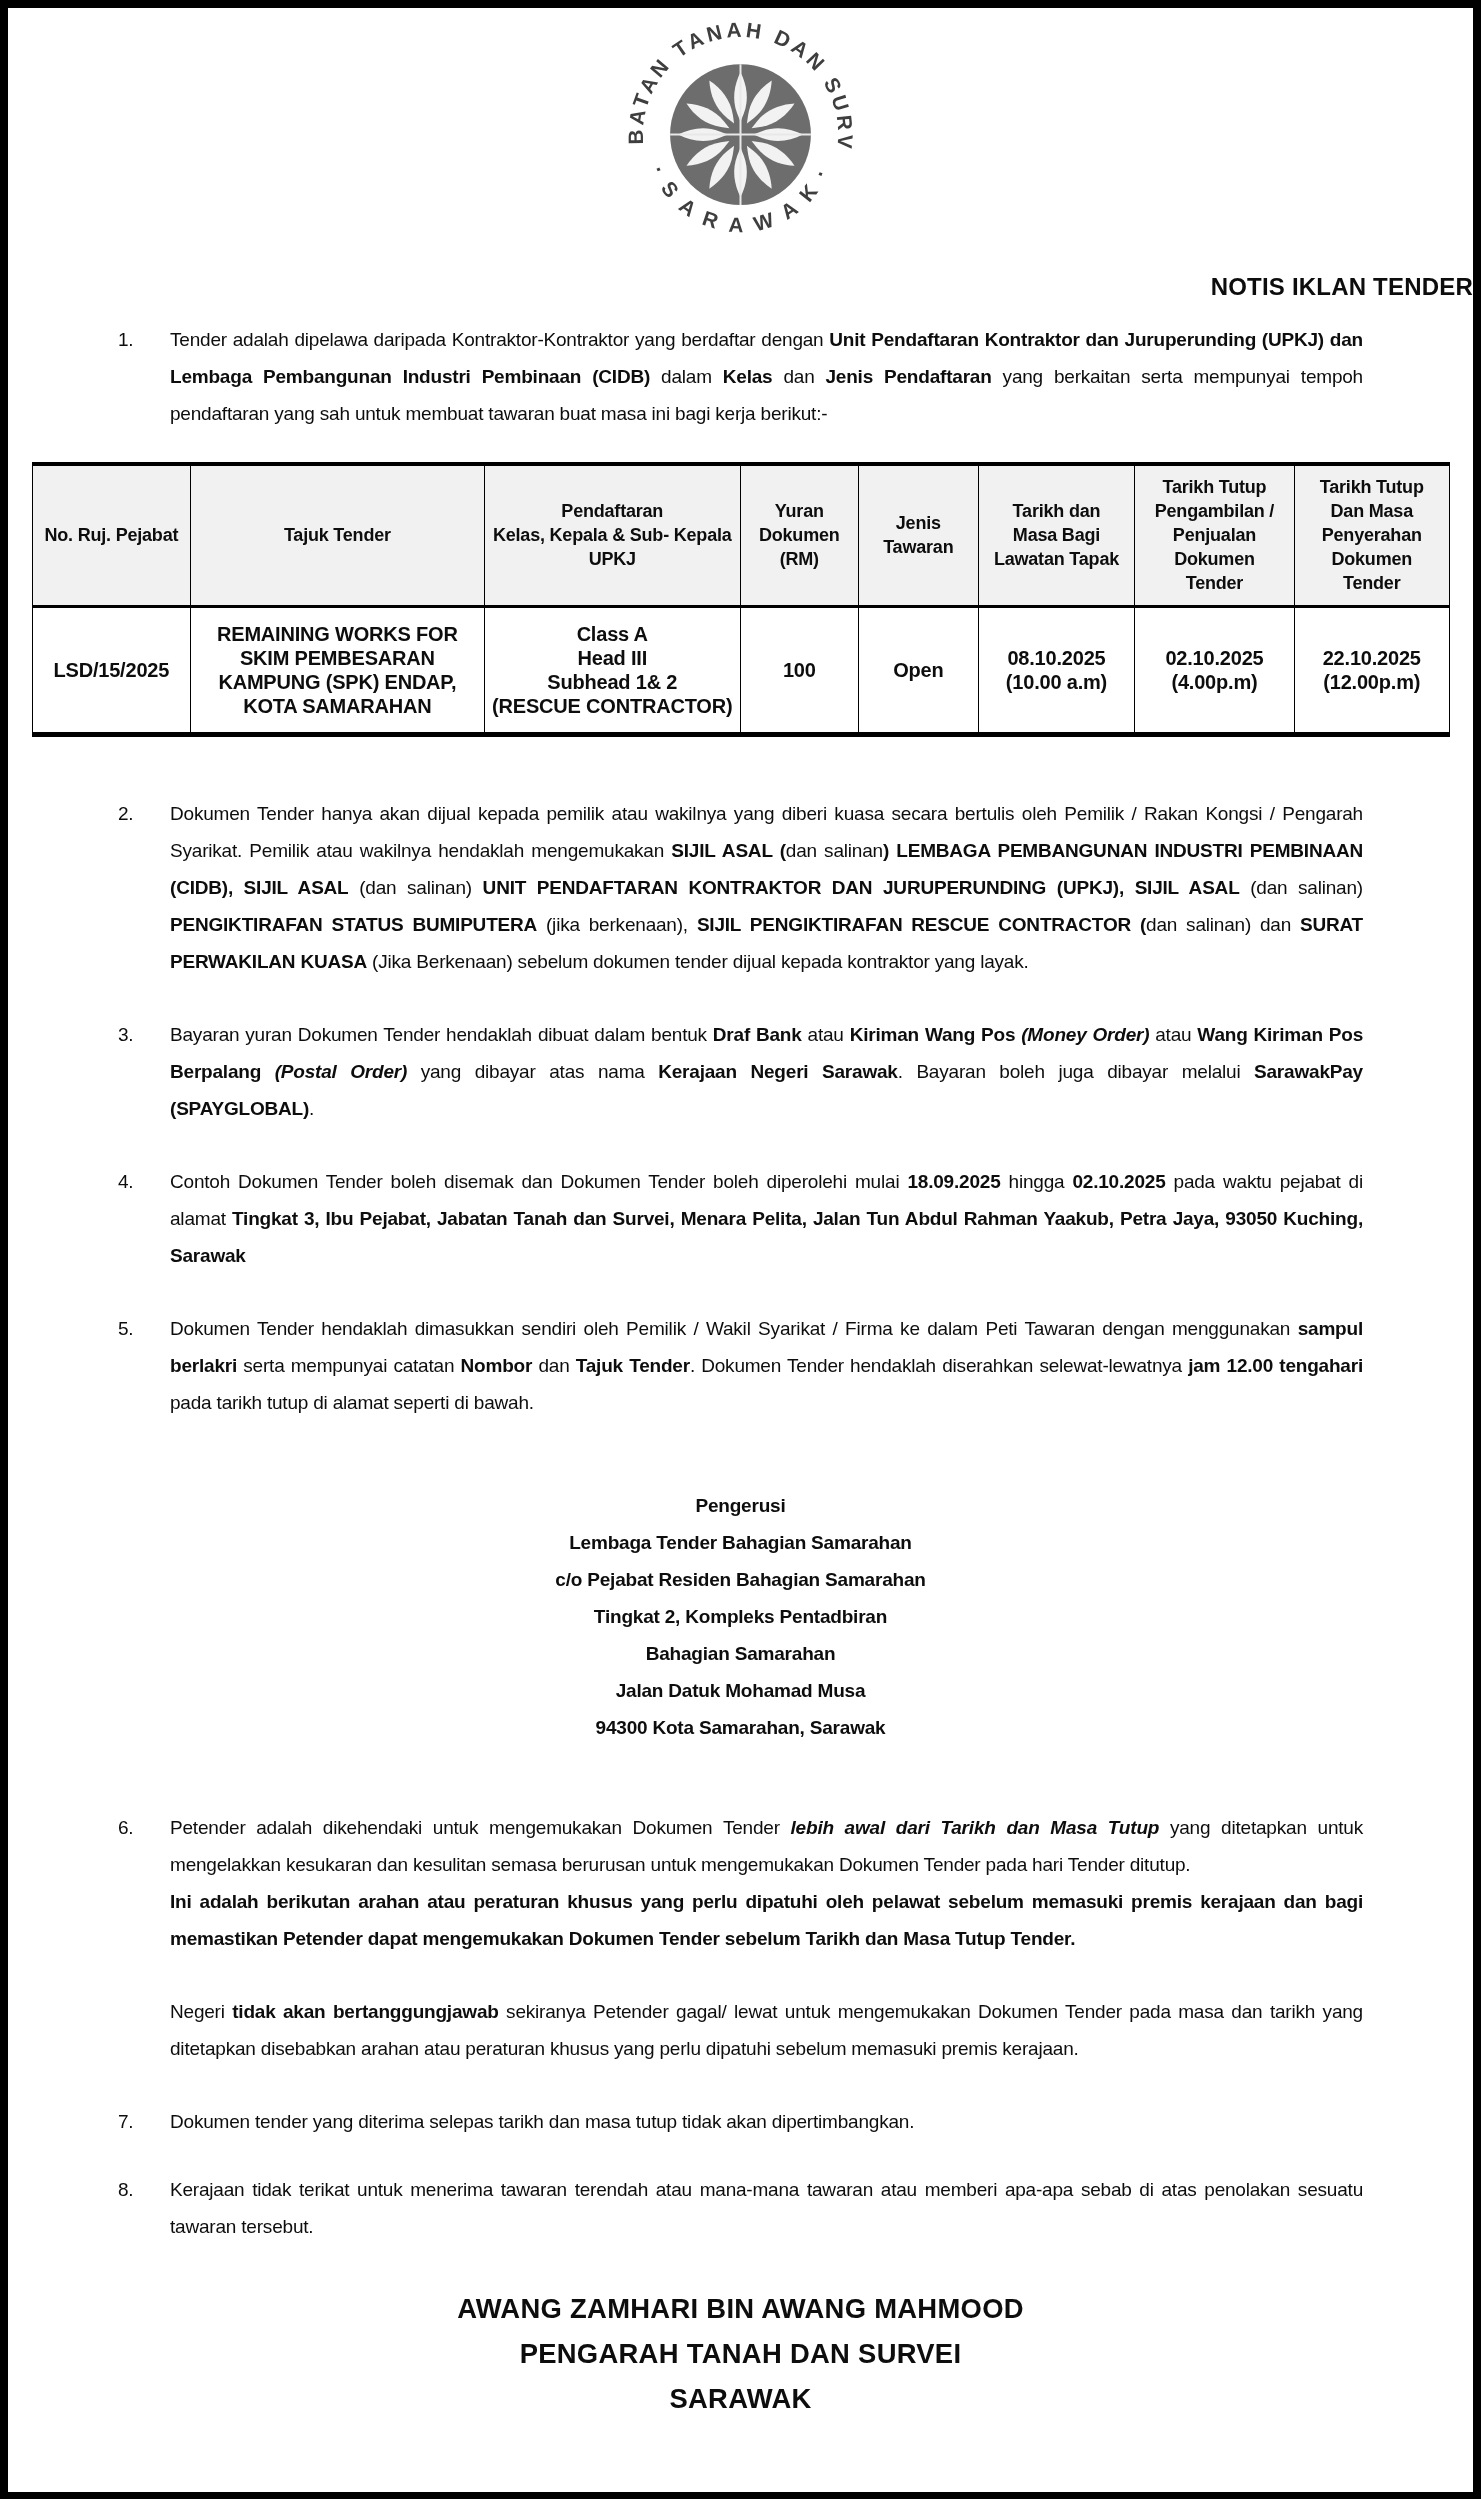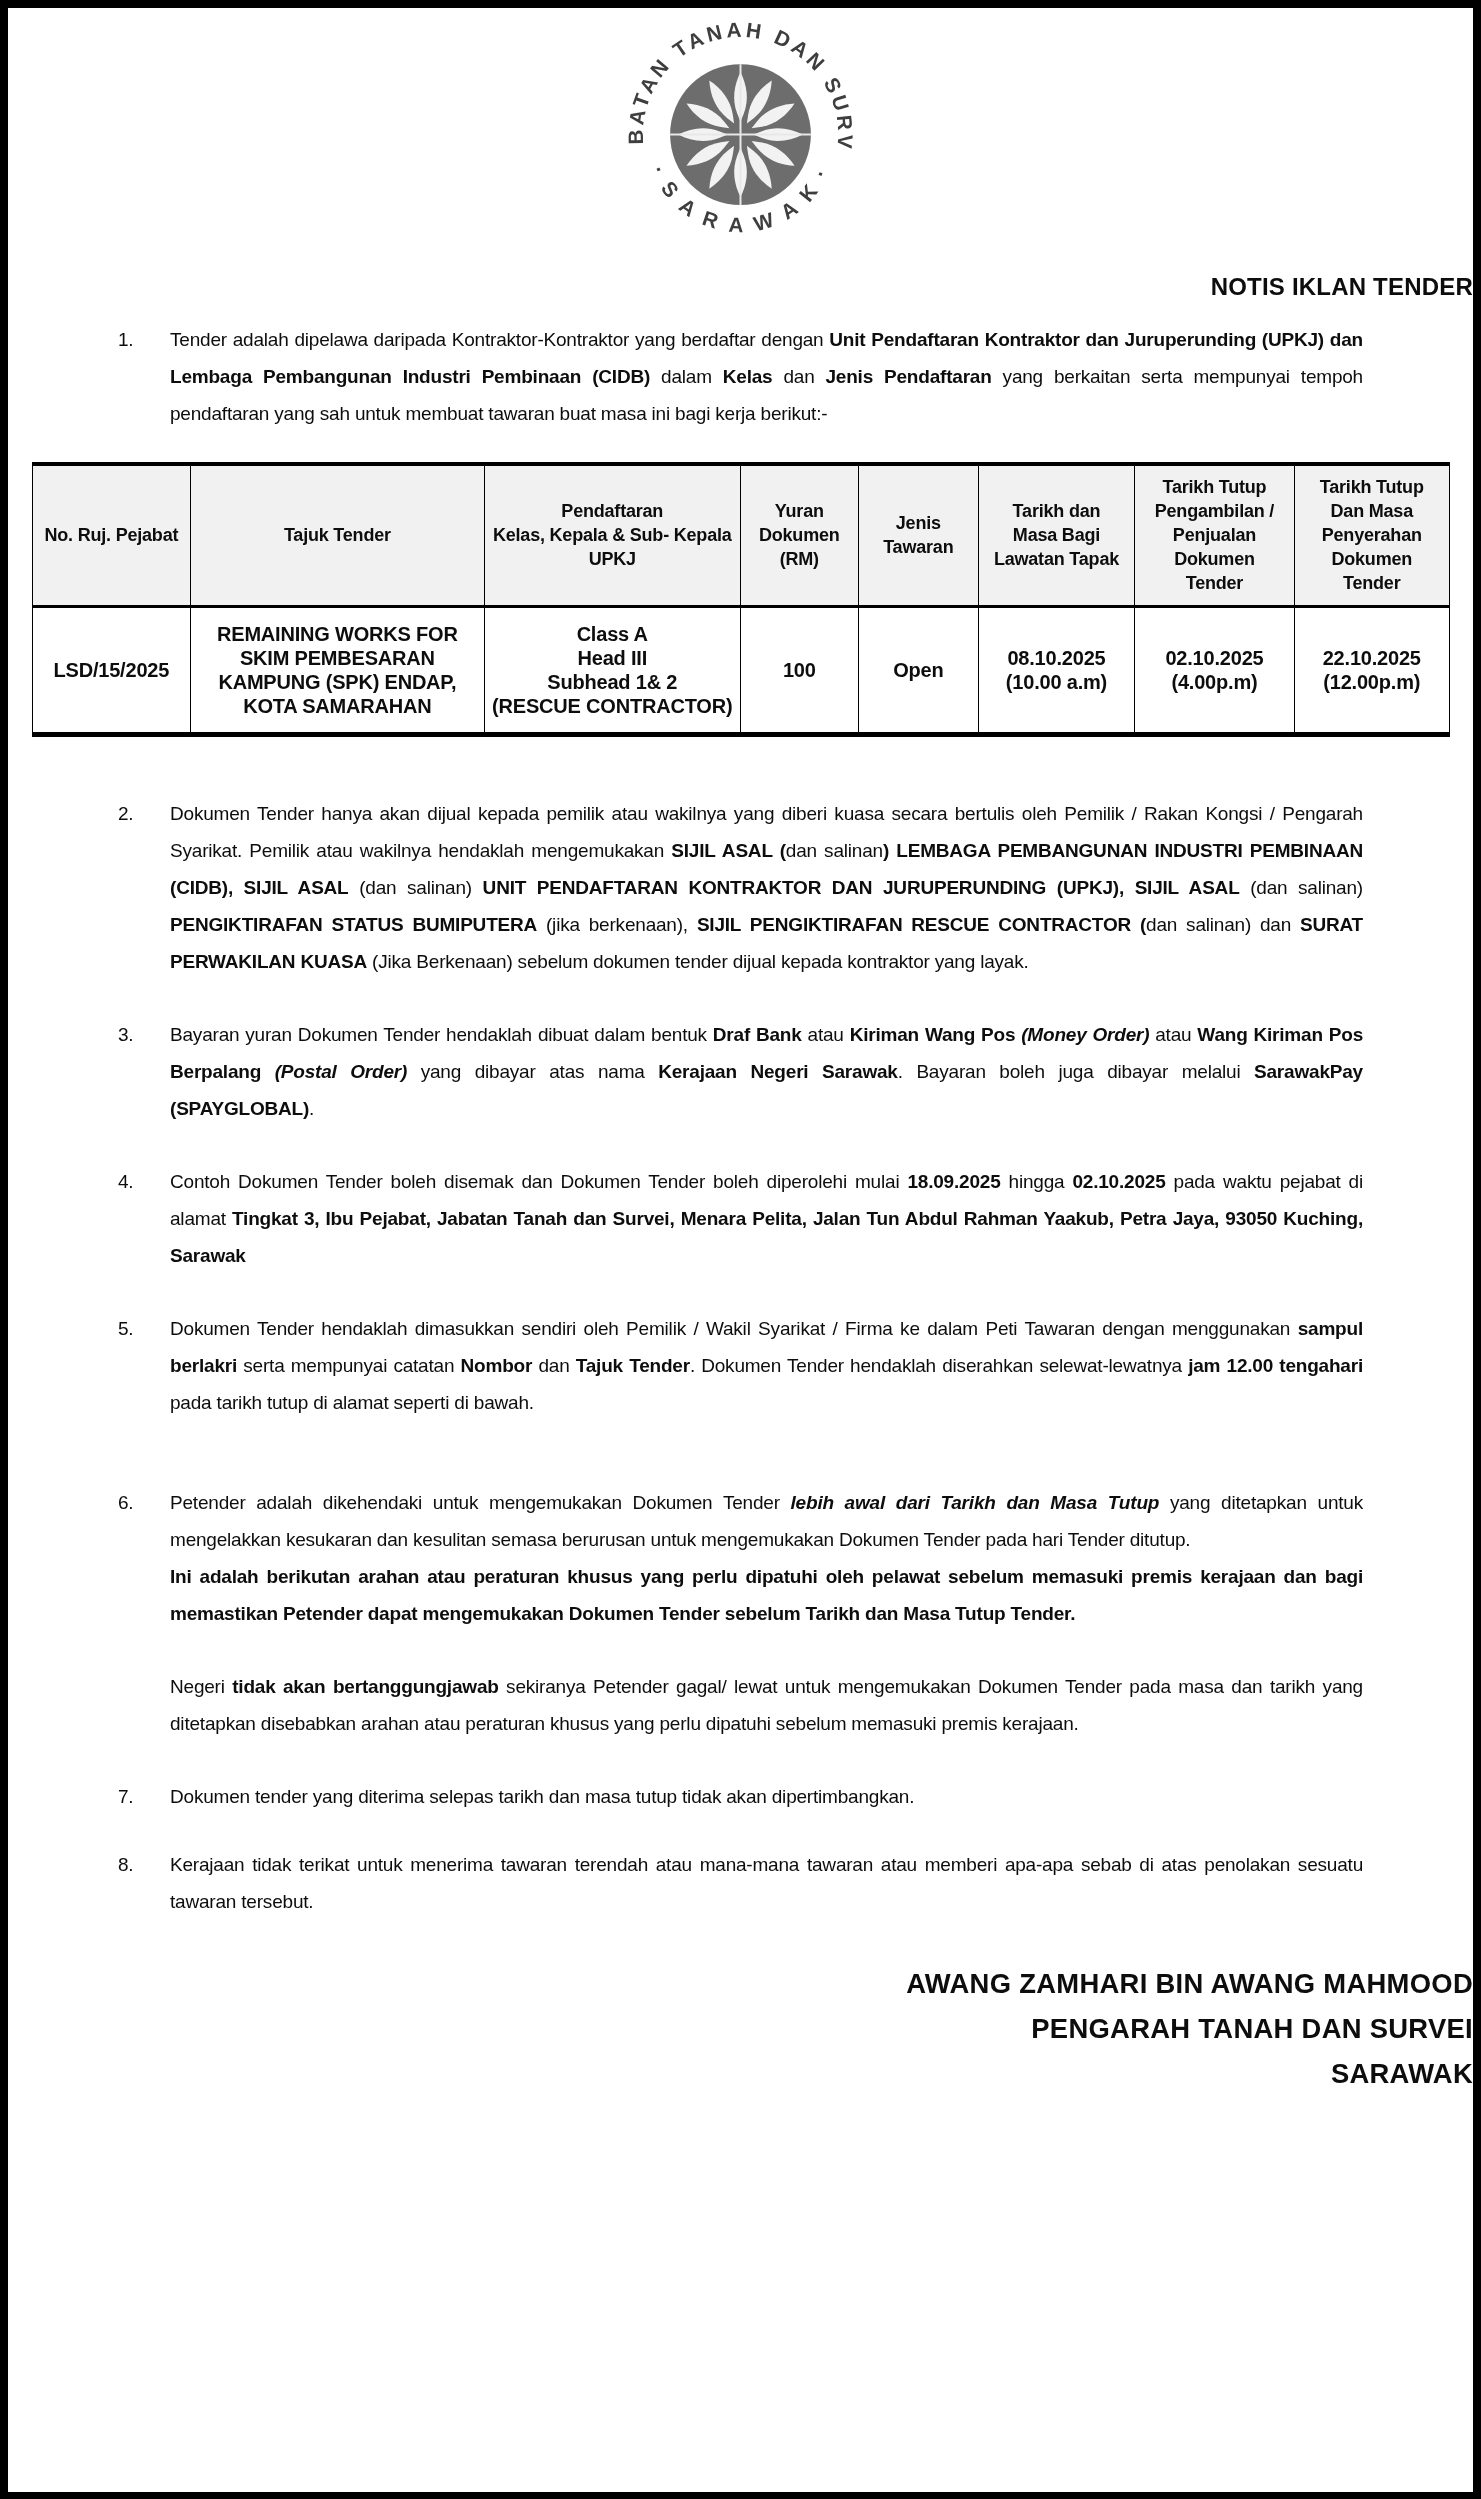--- a/index.html
+++ b/index.html
@@ -78,21 +78,21 @@
   
   .address-block {
     margin-top: 66px;
     text-align: center;
     font-weight: bold;
     font-size: 19px;
     line-height: 37px;
   }
   .signature-block {
     margin-top: 41px;
-    text-align: right;
+    text-align: center;
     font-weight: bold;
     font-size: 27.4px;
     line-height: 45px;
     letter-spacing: 0.3px;
   }
 </style>
 </head>
 <body>
 
 <div class="page">
@@ -189,20 +189,21 @@
     <div class="item">
       <div class="item-num">4.</div>
       <div class="item-text"><span>Contoh Dokumen Tender boleh disemak dan Dokumen Tender boleh diperolehi mulai </span><span class="seg-b">18.09.2025</span><span> hingga </span><span class="seg-b">02.10.2025</span><span> pada waktu pejabat di alamat  </span><span class="seg-b">Tingkat 3, Ibu Pejabat, Jabatan Tanah dan Survei, Menara Pelita, Jalan Tun Abdul Rahman Yaakub, Petra Jaya, 93050 Kuching, Sarawak</span></div>
     </div>
     <div class="item">
       <div class="item-num">5.</div>
       <div class="item-text"><span>Dokumen Tender hendaklah dimasukkan sendiri oleh Pemilik / Wakil Syarikat / Firma ke dalam Peti Tawaran dengan menggunakan </span><span class="seg-b">sampul berlakri</span><span> serta mempunyai catatan </span><span class="seg-b">Nombor</span><span> dan </span><span class="seg-b">Tajuk Tender</span><span>. Dokumen Tender hendaklah diserahkan selewat-lewatnya </span><span class="seg-b">jam 12.00 tengahari</span><span> pada tarikh tutup di alamat seperti di bawah.</span></div>
     </div>
   </div>
 
+  <div class="address-block">Pengerusi<br>Lembaga Tender Bahagian Samarahan<br>c/o Pejabat Residen Bahagian Samarahan<br>Tingkat 2, Kompleks Pentadbiran<br>Bahagian Samarahan<br>Jalan Datuk Mohamad Musa<br>94300 Kota Samarahan, Sarawak</div>
 
   <div class="content">
     <div class="item item-6">
       <div class="item-num">6.</div>
       <div class="item-text"><span>Petender adalah dikehendaki untuk mengemukakan Dokumen Tender </span><span class="seg-b seg-i">lebih awal dari Tarikh dan Masa Tutup</span><span> yang ditetapkan untuk mengelakkan kesukaran dan kesulitan semasa berurusan untuk mengemukakan Dokumen Tender pada hari Tender ditutup.</span><br><span class="seg-b">Ini adalah berikutan arahan atau peraturan khusus yang perlu dipatuhi oleh pelawat sebelum memasuki premis kerajaan dan bagi memastikan Petender dapat mengemukakan Dokumen Tender sebelum Tarikh dan Masa Tutup Tender.</span></div>
     </div>
     <div class="item">
       <div class="item-num"></div>
       <div class="item-text"><span>Negeri </span><span class="seg-b">tidak akan bertanggungjawab</span><span> sekiranya Petender gagal/ lewat untuk mengemukakan Dokumen Tender pada masa dan tarikh yang ditetapkan disebabkan arahan atau peraturan khusus yang perlu dipatuhi sebelum memasuki premis kerajaan.</span></div>
     </div>

